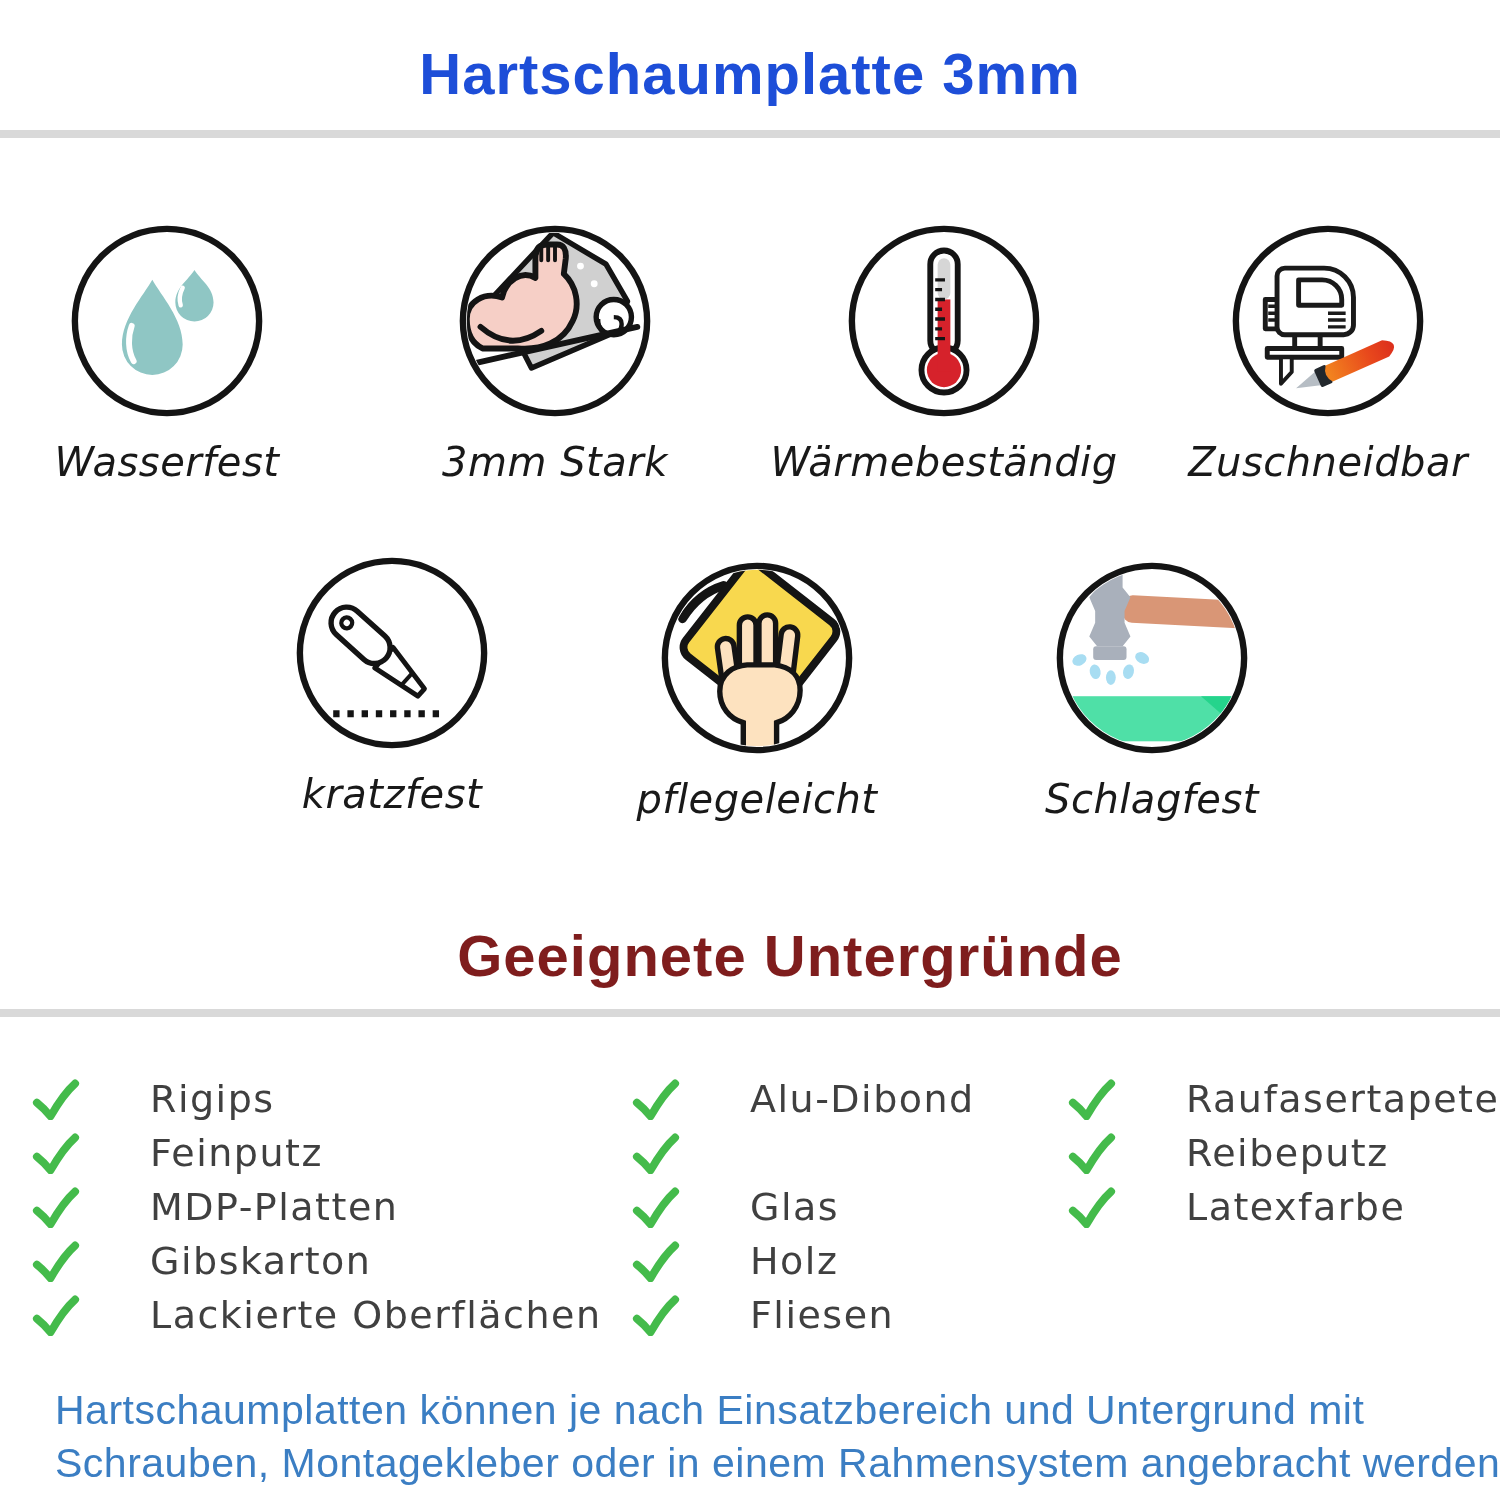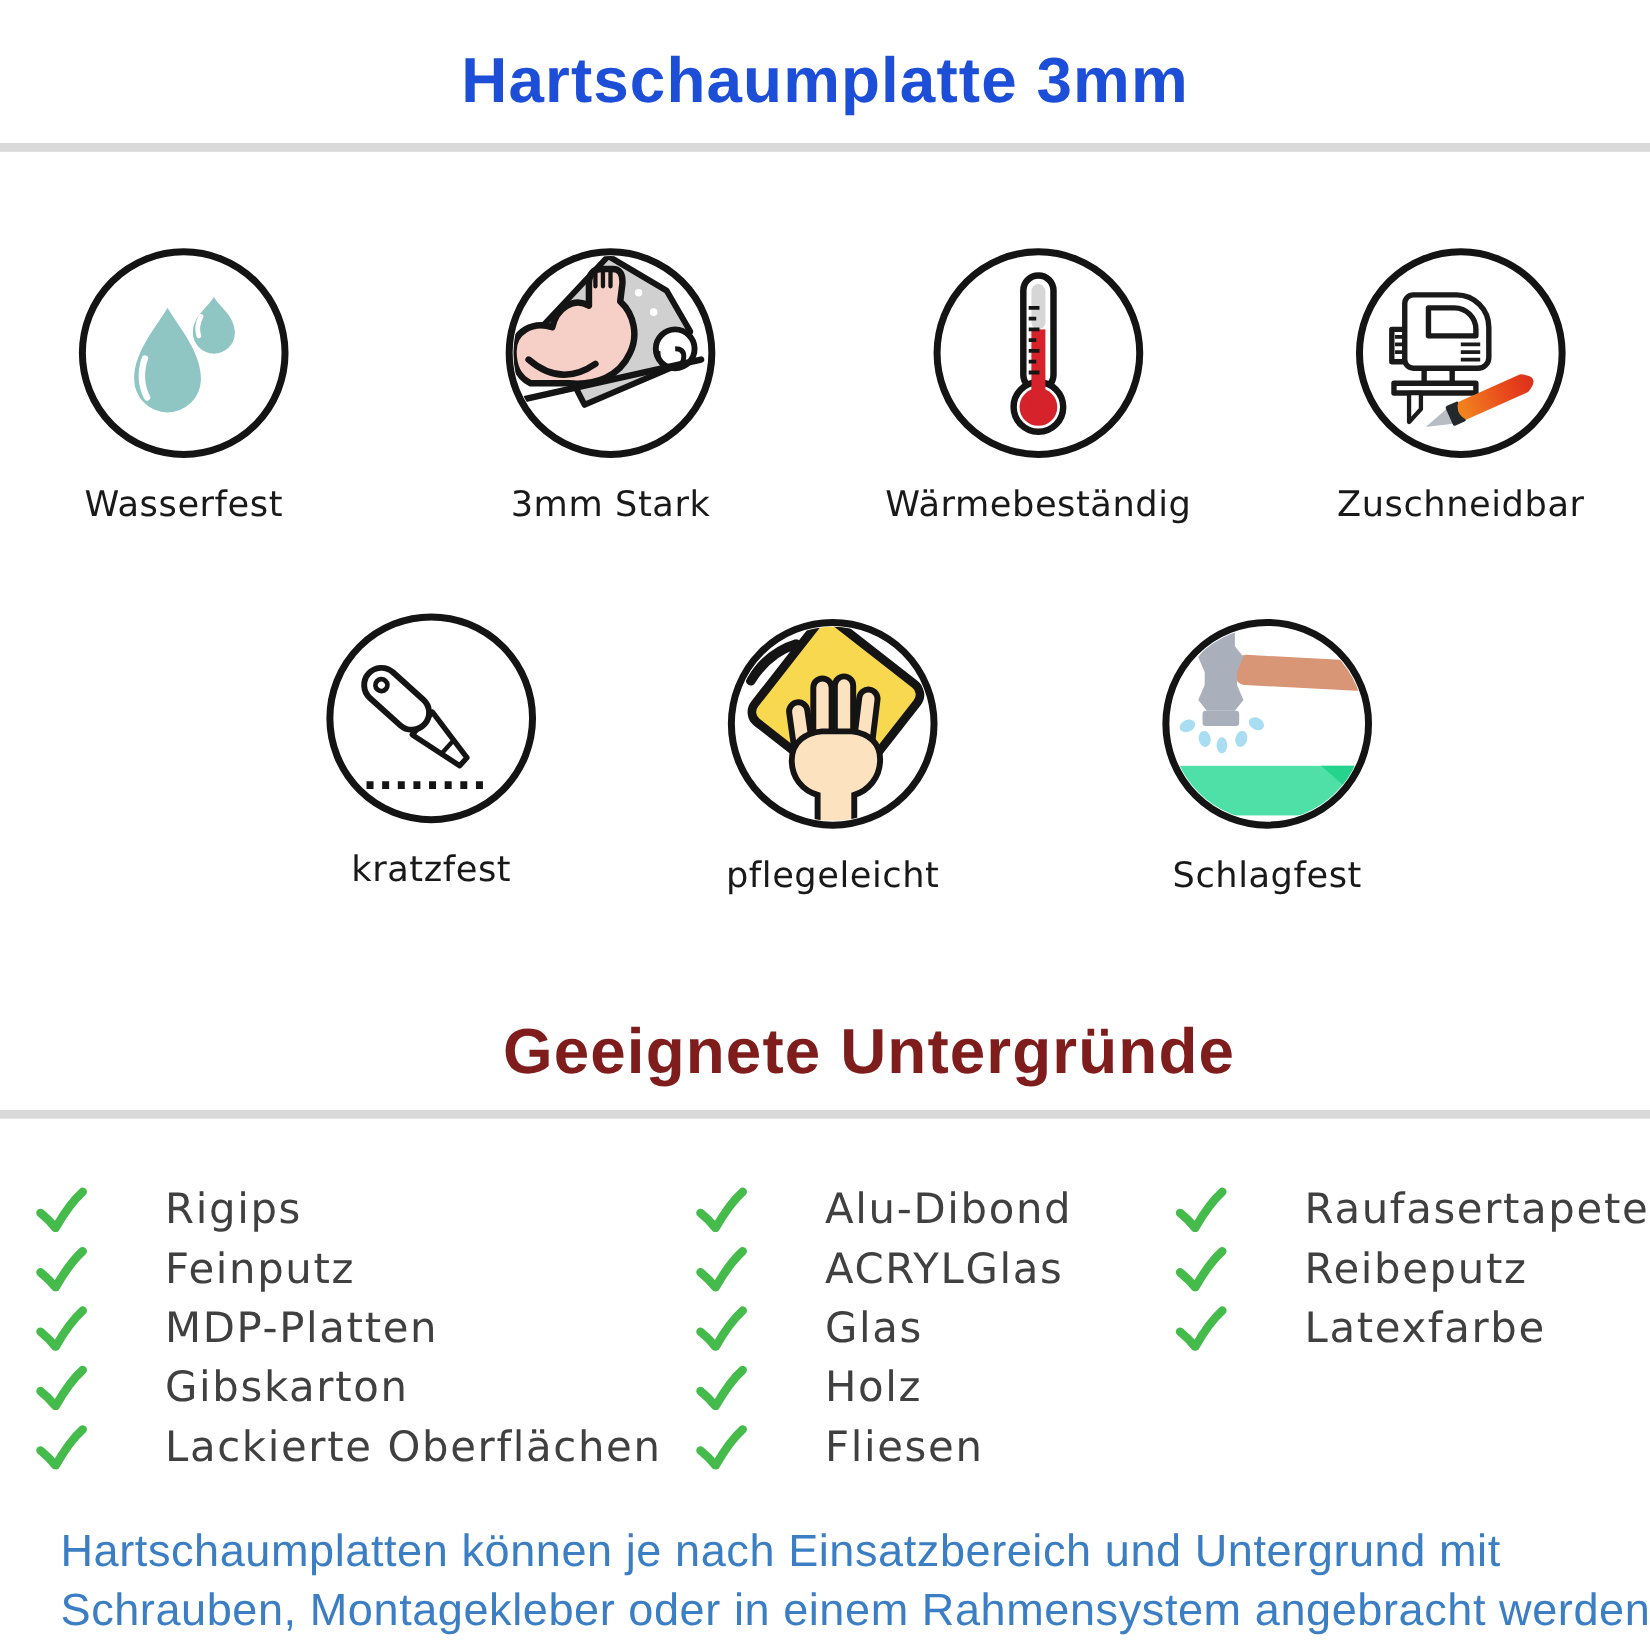--- a/index.html
+++ b/index.html
@@ -7,21 +7,21 @@
         font-family:"DejaVu Sans",sans-serif;}
   .title{position:absolute;left:0;width:100%;text-align:center;
          font-family:"Liberation Sans",sans-serif;font-weight:700;font-size:58px;letter-spacing:1px;}
   .title1{top:40px;color:#1d4ed8;}
   .title2{top:922px;color:#7f1d1d;padding-left:40px;}
   .bar{position:absolute;left:0;width:100%;height:8px;background:#d9d9d9;}
   .bar1{top:130px;}
   .bar2{top:1009px;}
   .feature{position:absolute;width:380px;display:flex;flex-direction:column;align-items:center;}
   .icsvg{width:196px;height:196px;display:block;}
-  .flabel{margin-top:20px;font-size:32px;color:#191919;letter-spacing:0.5px;white-space:nowrap;}
+  .flabel{margin-top:20px;font-size:40px;color:#191919;letter-spacing:0.5px;white-space:nowrap;font-style:italic;}
   .col{position:absolute;top:1072px;}
   .check-row{display:flex;align-items:center;height:54px;}
   .check-row svg{width:48px;height:42px;flex:0 0 auto;margin-right:26px;}
   .check-row span{font-size:38px;color:#404040;letter-spacing:1.5px;white-space:nowrap;margin-left:44px;}
   .footer{position:absolute;left:55px;top:1384px;color:#3b7ec3;
           font-family:"Liberation Sans",sans-serif;font-size:41px;line-height:53px;
           letter-spacing:0.5px;white-space:nowrap;}
 </style>
 </head>
 <body>
@@ -231,21 +231,20 @@
     <div class="check-row">
       <svg viewBox="0 0 52 46">
           <path d="M5 27 C10 31 16 37 20 42 C28 28 38 14 47 6" stroke="#44bb4b" stroke-width="8.5" fill="none" stroke-linecap="round" stroke-linejoin="round"></path>
         </svg>
       <span>Alu-Dibond</span>
     </div>
     <div class="check-row">
       <svg viewBox="0 0 52 46">
           <path d="M5 27 C10 31 16 37 20 42 C28 28 38 14 47 6" stroke="#44bb4b" stroke-width="8.5" fill="none" stroke-linecap="round" stroke-linejoin="round"></path>
         </svg>
-      <span>ACRYLGlas</span>
     </div>
     <div class="check-row">
       <svg viewBox="0 0 52 46">
           <path d="M5 27 C10 31 16 37 20 42 C28 28 38 14 47 6" stroke="#44bb4b" stroke-width="8.5" fill="none" stroke-linecap="round" stroke-linejoin="round"></path>
         </svg>
       <span>Glas</span>
     </div>
     <div class="check-row">
       <svg viewBox="0 0 52 46">
           <path d="M5 27 C10 31 16 37 20 42 C28 28 38 14 47 6" stroke="#44bb4b" stroke-width="8.5" fill="none" stroke-linecap="round" stroke-linejoin="round"></path>

